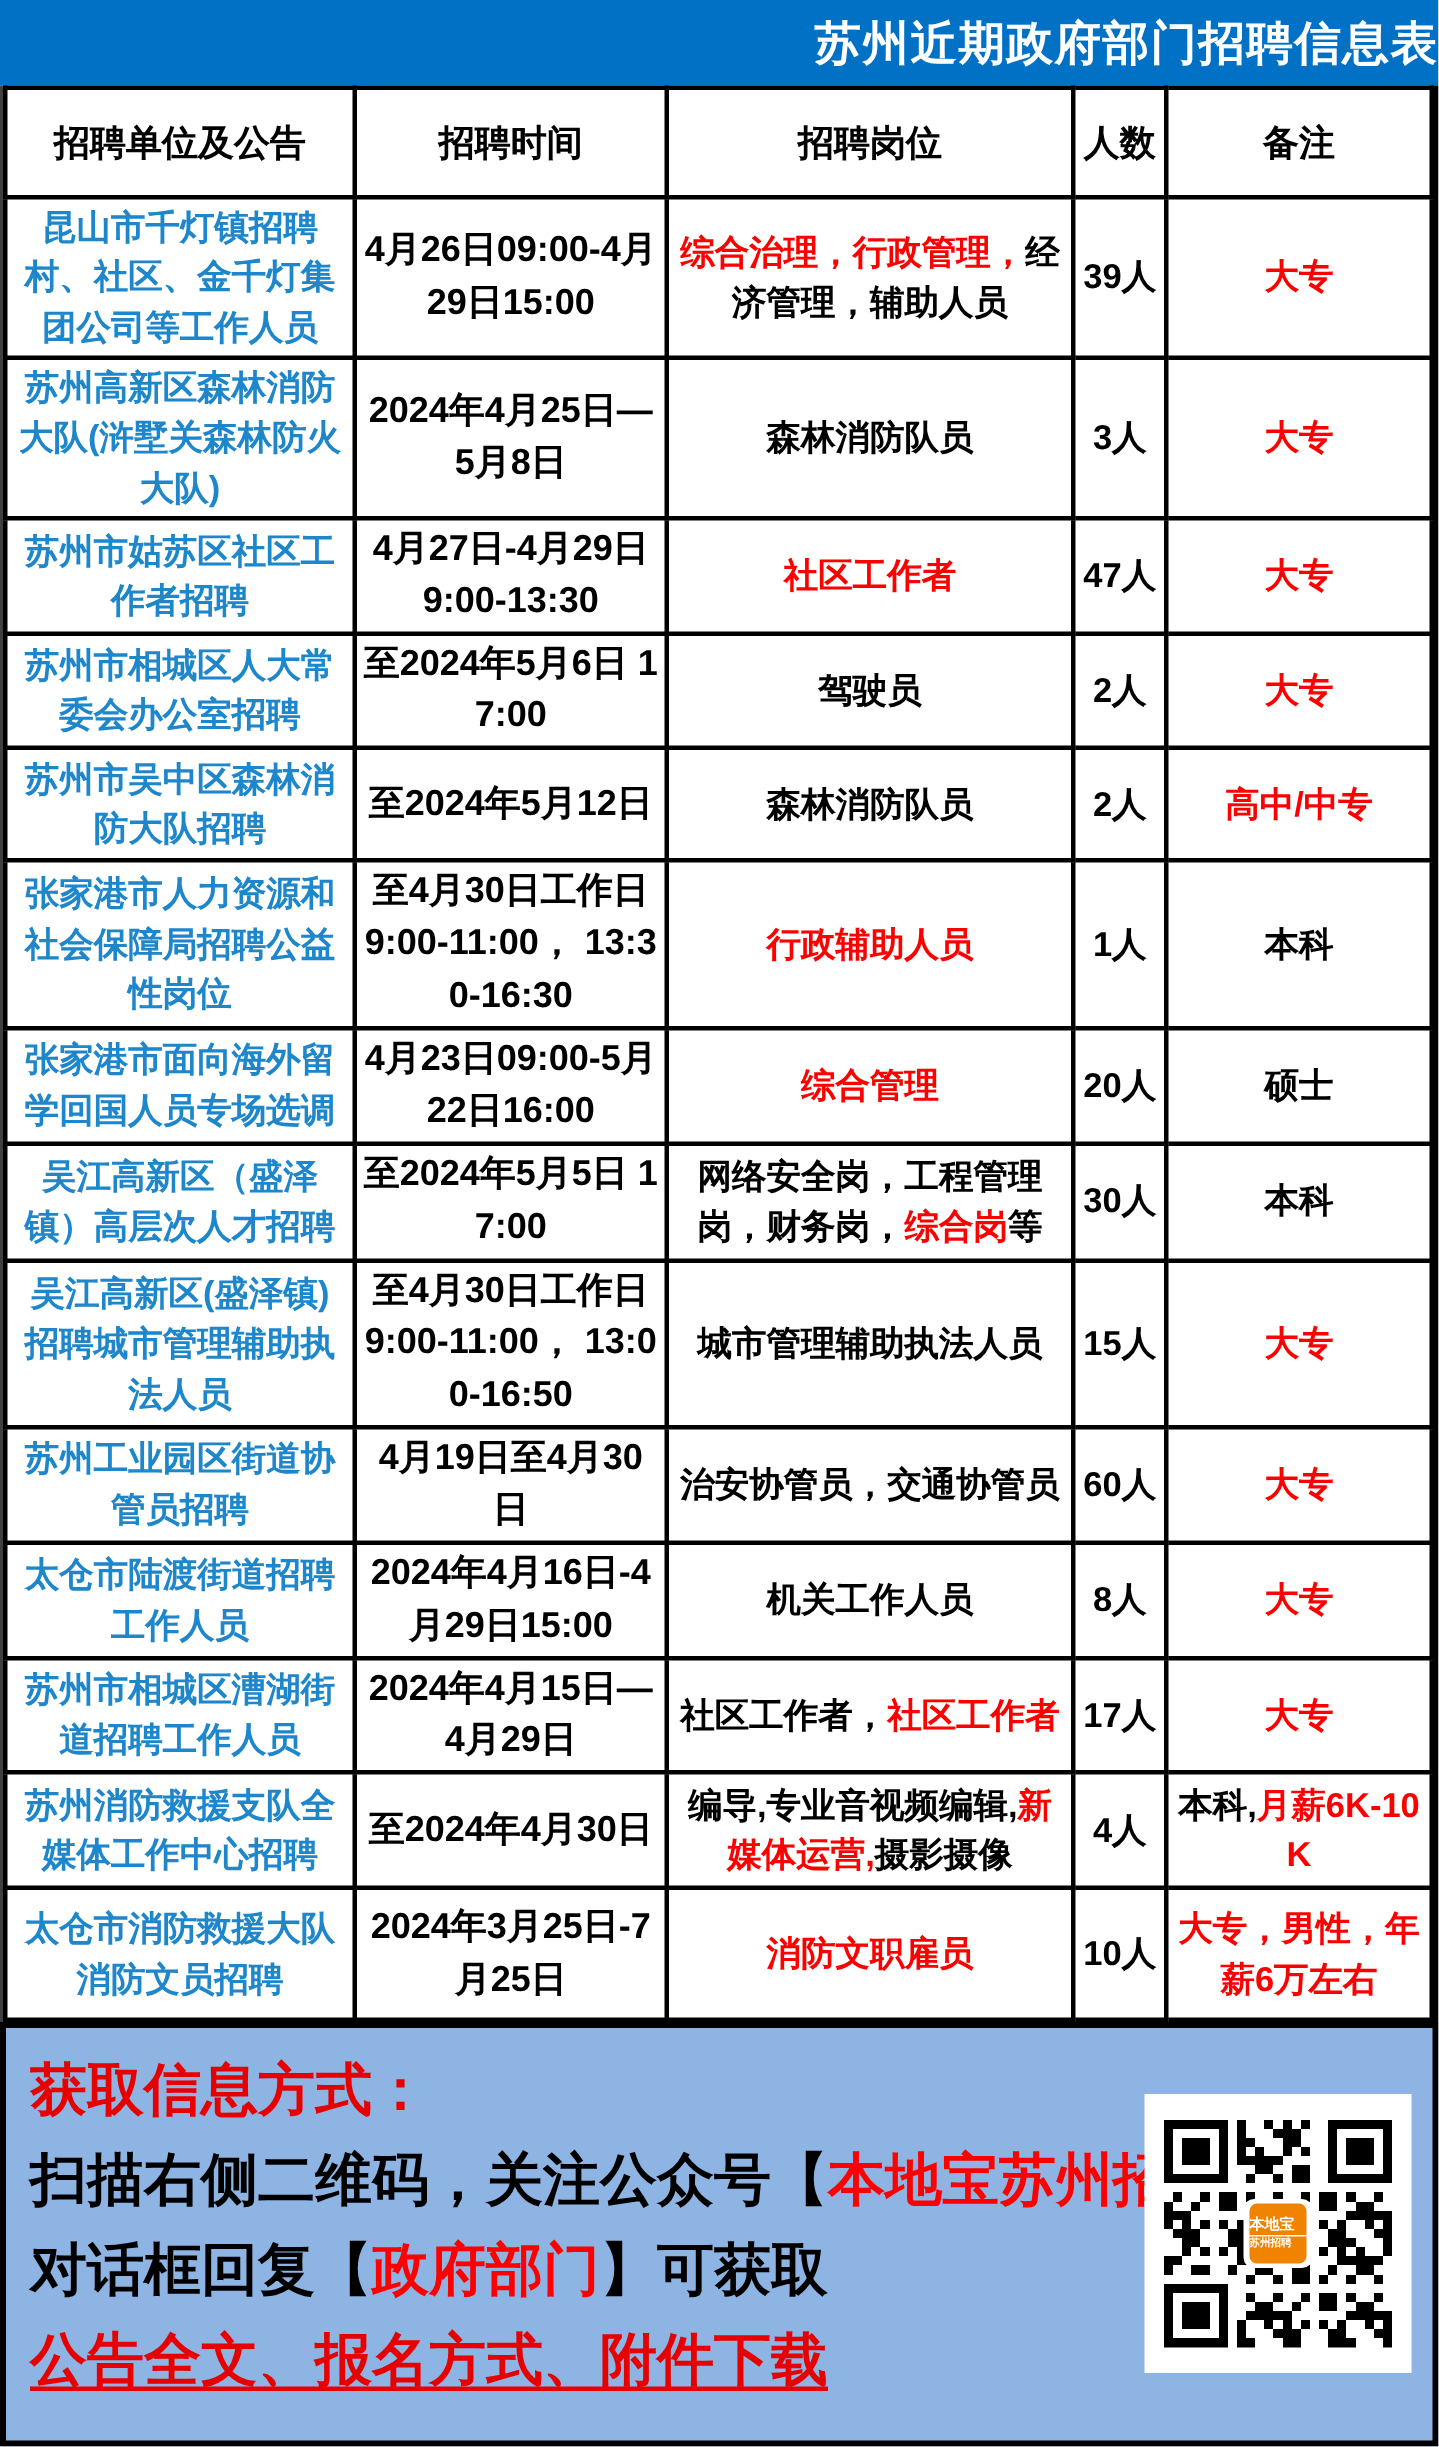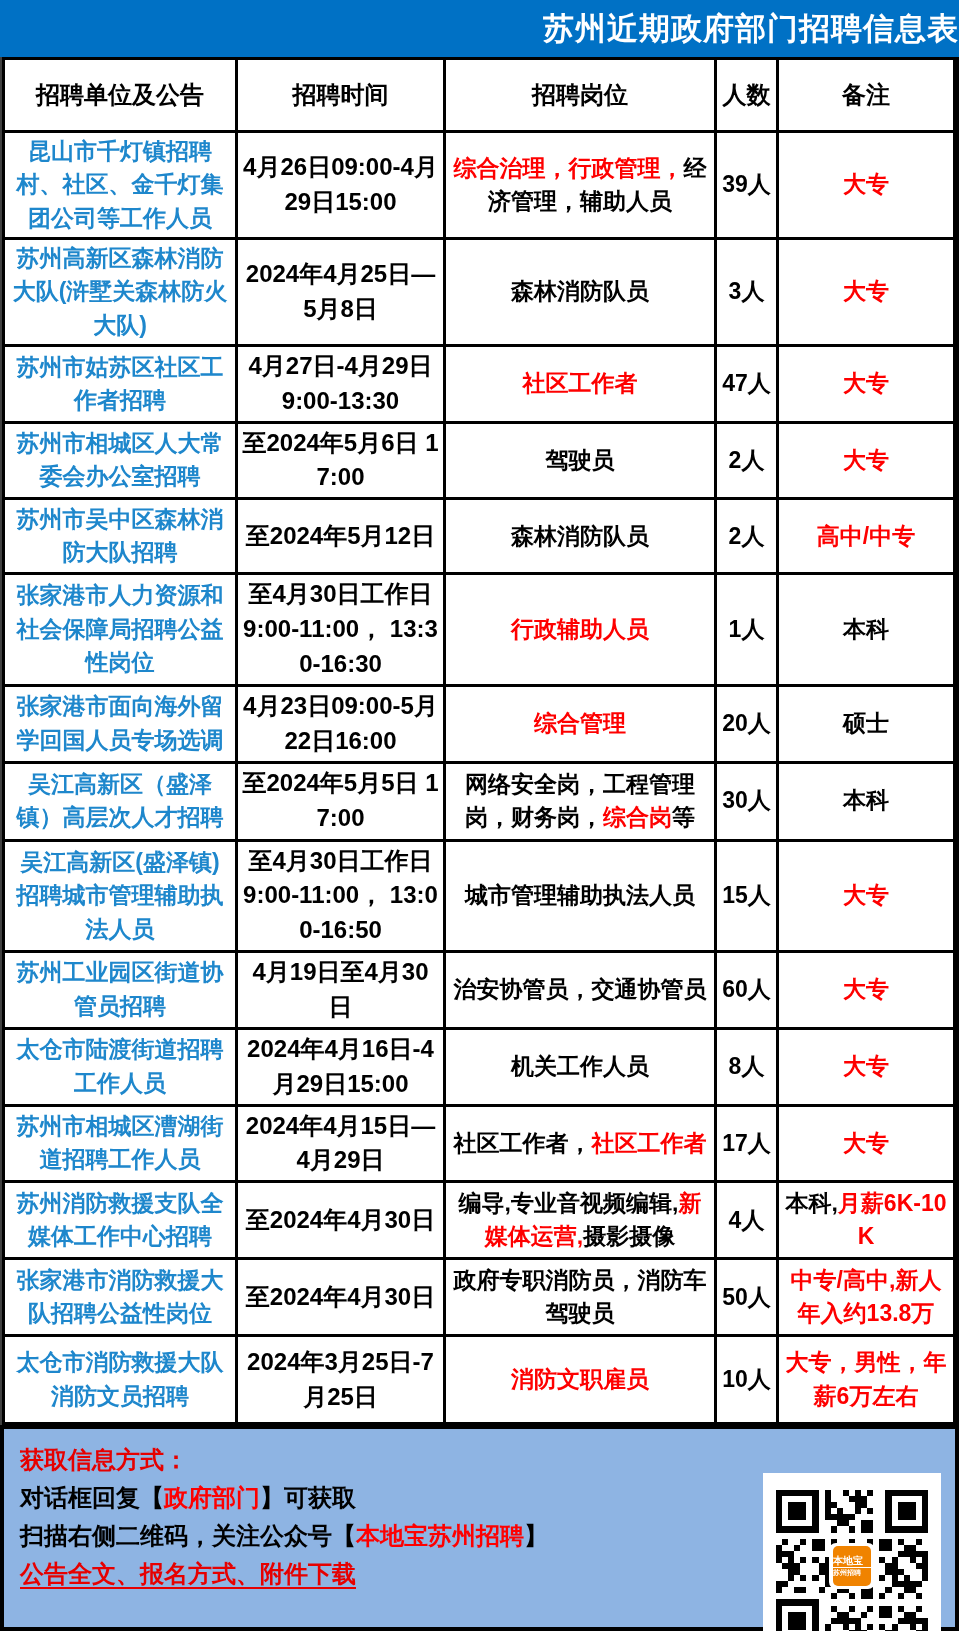--- a/index.html
+++ b/index.html
@@ -16,21 +16,21 @@
   th{font-size:24px;font-weight:700;color:#000;background:#fff;}
   td{font-size:23px;font-weight:600;line-height:1.45;background:#fff;}
   .td-unit{color:#1E87CC;}
   .td-time{color:#000;font-size:24px;}
   .td-pos{color:#000;font-size:23px;}
   .td-count{color:#000;padding:2px 1px;}
   .td-note{color:#000;}
   .red{color:#FE0000;}
   
   .footer{flex:1 1 auto;background:#8EB4E3;border-left:4px solid #000;border-right:4px solid #000;border-bottom:4px solid #000;border-top:4px solid #000;box-sizing:border-box;position:relative;padding:12px 0 0 16px;}
-  .footer .line{font-size:24px;font-weight:700;line-height:1.58;color:#000;white-space:nowrap;}
+  .footer .line{font-size:38px;font-weight:700;line-height:1.58;color:#000;white-space:nowrap;}
   .footer .l1{color:#E60000;}
   .footer .l4{color:#E60000;text-decoration:underline;text-underline-offset:5px;}
   .qrbox{position:absolute;right:14px;top:44px;width:178px;height:186px;background:#ffffff;display:flex;align-items:center;justify-content:center;}
   .qrinner{position:relative;width:152px;height:152px;}
   .qrlogo{position:absolute;left:50%;top:50%;transform:translate(-50%,-50%);width:46px;height:46px;background:#ffffff;border-radius:7px;display:flex;align-items:center;justify-content:center;}
   .qrlogo .orange{width:38px;height:40px;background:#F08300;border-radius:5px;display:flex;flex-direction:column;justify-content:center;color:#fff;font-weight:700;}
   .qrlogo .t1{font-size:10px;line-height:11px;}
   .qrlogo .t2{font-size:7px;line-height:8px;border-top:1px solid #fff;margin-top:1px;padding-top:1px;}
 </style>
 </head>
@@ -145,42 +145,35 @@
             <td class="td-count">17人</td>
             <td class="td-note"><span class="red">大专</span></td>
           </tr>
           <tr style="height: 77px;">
             <td class="td-unit">苏州消防救援支队全媒体工作中心招聘</td>
             <td class="td-time">至2024年4月30日</td>
             <td class="td-pos"><span>编导,专业音视频编辑,</span><span class="red">新媒体运营,</span><span>摄影摄像</span></td>
             <td class="td-count">4人</td>
             <td class="td-note"><span>本科,</span><span class="red">月薪6K-10K</span></td>
           </tr>
-          <tr style="height: 77px;">
-            <td class="td-unit">张家港市消防救援大队招聘公益性岗位</td>
-            <td class="td-time">至2024年4月30日</td>
-            <td class="td-pos"><span>政府专职消防员，消防车驾驶员</span></td>
-            <td class="td-count">50人</td>
-            <td class="td-note"><span class="red">中专/高中,新人年入约13.8万</span></td>
-          </tr>
           <tr style="height: 88px;">
             <td class="td-unit">太仓市消防救援大队消防文员招聘</td>
             <td class="td-time">2024年3月25日-7月25日</td>
             <td class="td-pos"><span class="red">消防文职雇员</span></td>
             <td class="td-count">10人</td>
             <td class="td-note"><span class="red">大专，男性，年薪6万左右</span></td>
           </tr>
         </tbody>
     </table>
   </div>
 
   <div class="footer">
     <div class="line l1">获取信息方式：</div>
+    <div class="line l2"><span>扫描右侧二维码，关注公众号【</span><span class="red">本地宝苏州招聘</span><span>】</span></div>
     <div class="line l3"><span>对话框回复【</span><span class="red">政府部门</span><span>】可获取</span></div>
-    <div class="line l2"><span>扫描右侧二维码，关注公众号【</span><span class="red">本地宝苏州招聘</span><span>】</span></div>
     <div class="line l4">公告全文、报名方式、附件下载</div>
     <div class="qrbox">
       <div class="qrinner">
         <svg id="qrsvg" width="152" height="152" viewBox="0 0 25 25" shape-rendering="crispEdges">
             <rect x="0" y="0" width="25" height="25" fill="#fff"></rect>
             <rect x="8" y="0" width="1" height="1" fill="#000"></rect>
             <rect x="11" y="0" width="1" height="1" fill="#000"></rect>
             <rect x="13" y="0" width="1" height="1" fill="#000"></rect>
             <rect x="15" y="0" width="1" height="1" fill="#000"></rect>
             <rect x="8" y="1" width="1" height="1" fill="#000"></rect>

